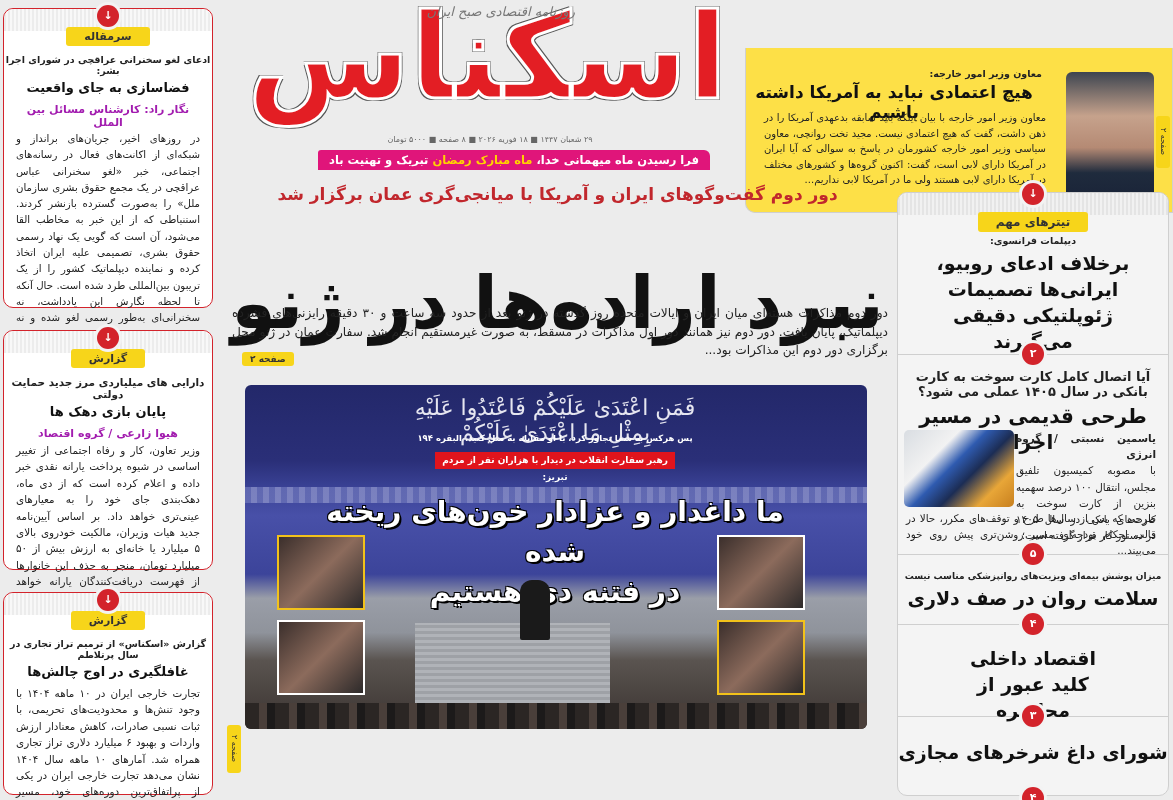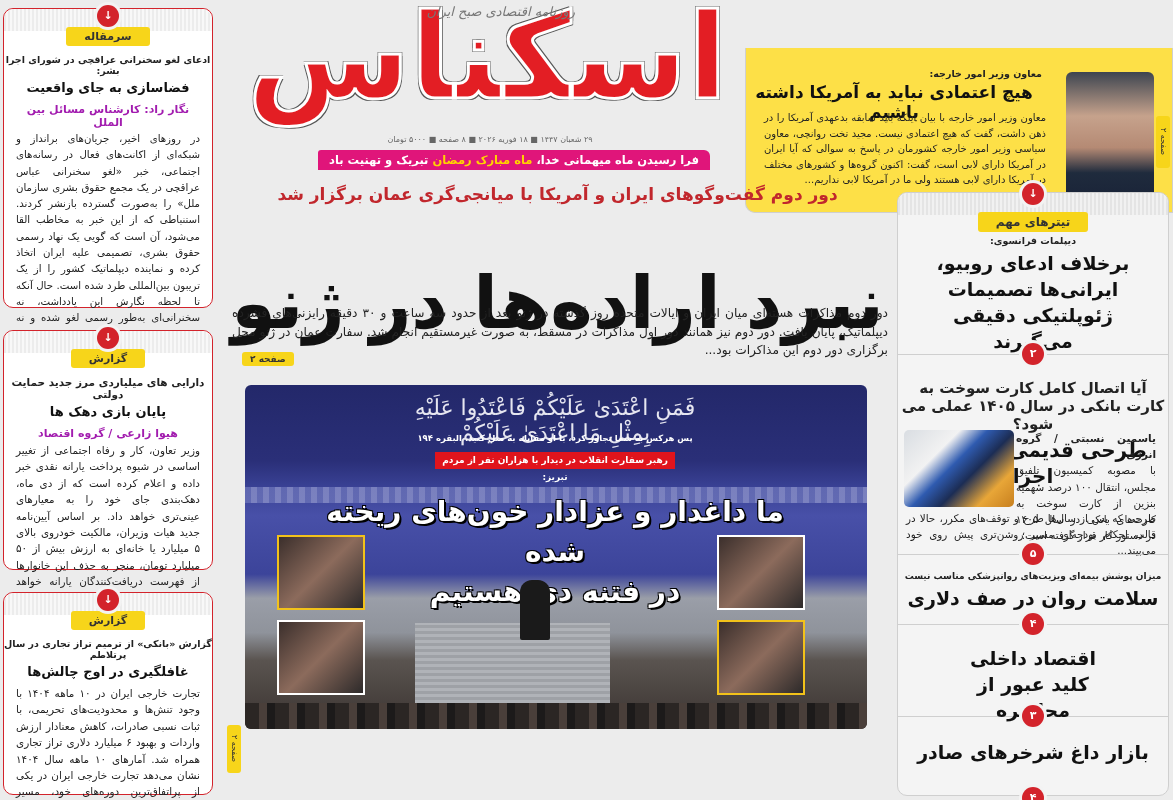--- a/index.html
+++ b/index.html
@@ -94,21 +94,21 @@
   <div class="headline">پایان بازی دهک ها</div>
   <div class="byline">هیوا زارعی / گروه اقتصاد</div>
   <div class="body" style="font-size:10.4px; line-height:16.4px;">وزیر تعاون، کار و رفاه اجتماعی از تغییر اساسی در شیوه پرداخت یارانه نقدی خبر داده و اعلام کرده است که از دی ماه، دهک‌بندی جای خود را به معیارهای عینی‌تری خواهد داد. بر اساس آیین‌نامه جدید هیات وزیران، مالکیت خودروی بالای ۵ میلیارد یا خانه‌ای به ارزش بیش از ۵۰ میلیارد تومان، منجر به حذف این خانوارها از فهرست دریافت‌کنندگان یارانه خواهد شد...</div>
   <div class="more"><span class="dot">●</span> <span>صفحه ۳ را بخوانید</span></div>
 </div>
 
 <div class="card red" style="left:3px; top:592px; width:210px; height:203px;">
   <div class="pin arrow" style="top:-4px;"></div>
   <div class="striped"></div>
   <div class="tag-wrap"><span class="tag">گزارش</span></div>
-  <div class="kicker" style="font-size:9.5px;">گزارش «بانکی» از ترمیم تراز تجاری در سال پرتلاطم</div>
+  <div class="kicker" style="font-size:9.5px;">گزارش «اسکناس» از ترمیم تراز تجاری در سال پرتلاطم</div>
   <div class="headline">غافلگیری در اوج چالش‌ها</div>
   <div class="body" style="margin-top:6px; font-size:10.4px; line-height:16.4px;">تجارت خارجی ایران در ۱۰ ماهه ۱۴۰۴ با وجود تنش‌ها و محدودیت‌های تحریمی، با ثبات نسبی صادرات، کاهش معنادار ارزش واردات و بهبود ۶ میلیارد دلاری تراز تجاری همراه شد. آمارهای ۱۰ ماهه سال ۱۴۰۴ نشان می‌دهد تجارت خارجی ایران در یکی از پراتفاق‌ترین دوره‌های خود، مسیر متفاوتی نسبت به انتظارات بدبینانه طی کرده است...</div>
 
 </div>
 
 <div class="masthead">
   <div class="logo">اسکناس</div>
   <div class="tagline">روزنامه اقتصادی صبح ایران</div>
   <div class="dateline" style="top:135px;">۲۹ شعبان ۱۴۴۷ ■ ۱۸ فوریه ۲۰۲۶ ■ ۸ صفحه ■ ۵۰۰۰ تومان</div>
   <div class="banner">
@@ -154,21 +154,21 @@
   <div class="striped" style="background:repeating-linear-gradient(90deg,#e4e4e4 0 2px,#f1f1f1 2px 4px);"></div>
   <div class="tag-wrap" style="margin-top:-4px;"><span class="tag" style="font-size:12px;">تیترهای مهم</span></div>
 
   <div class="rsec" style="top:42px; height:120px;">
     <div class="kicker">دیپلمات فرانسوی:</div>
     <div class="headline" style="padding:0 24px;">برخلاف ادعای روبیو، ایرانی‌ها تصمیمات ژئوپلتیکی دقیقی می‌گیرند</div>
     <div class="pin" style="bottom:-11px;">۲</div>
   </div>
 
   <div class="rsec" style="top:162px; height:200px;">
-    <div class="kicker" style="margin-top:24px; font-size:15px;">آیا اتصال کامل کارت سوخت به کارت بانکی در سال ۱۴۰۵ عملی می شود؟</div>
+    <div class="kicker" style="margin-top:14px; font-size:13px;">آیا اتصال کامل کارت سوخت به کارت بانکی در سال ۱۴۰۵ عملی می شود؟</div>
     <div class="headline" style="font-size:20px;">طرحی قدیمی در مسیر اجرا</div>
     <div class="fuel-photo"></div>
     <div class="fuel-body">
       <div style="font-weight:bold; font-size:10.5px;">یاسمین نسبتی / گروه انرژی</div>
       <div>با مصوبه کمیسیون تلفیق مجلس، انتقال ۱۰۰ درصد سهمیه بنزین از کارت سوخت به کارت‌های بانکی در سال ۱۴۰۵ در دستور کار قرار گرفته است؛</div>
     </div>
     <div class="fuel-body2">طرحی که پس از سال‌ها طرح و توقف‌های مکرر، حالا در قالب احکام بودجه‌ای مسیر روشن‌تری پیش روی خود می‌بیند...</div>
     <div class="pin" style="bottom:-11px;">۵</div>
   </div>
 
@@ -177,16 +177,16 @@
     <div class="headline">سلامت روان در صف دلاری</div>
     <div class="pin" style="bottom:-11px;">۴</div>
   </div>
 
   <div class="rsec" style="top:432px; height:92px;">
     <div class="headline" style="margin-top:20px; padding:0 60px;">اقتصاد داخلی کلید عبور از محاصره</div>
     <div class="pin" style="bottom:-11px;">۳</div>
   </div>
 
   <div class="rsec" style="top:524px; height:78px; border-bottom:none;">
-    <div class="headline" style="margin-top:22px;">بازار داغ شرخرهای صادر</div>
+    <div class="headline" style="margin-top:22px;">شورای داغ شرخرهای مجازی</div>
     <div class="pin" style="bottom:-14px;">۴</div>
   </div>
 </div>
 
 </body></html>

